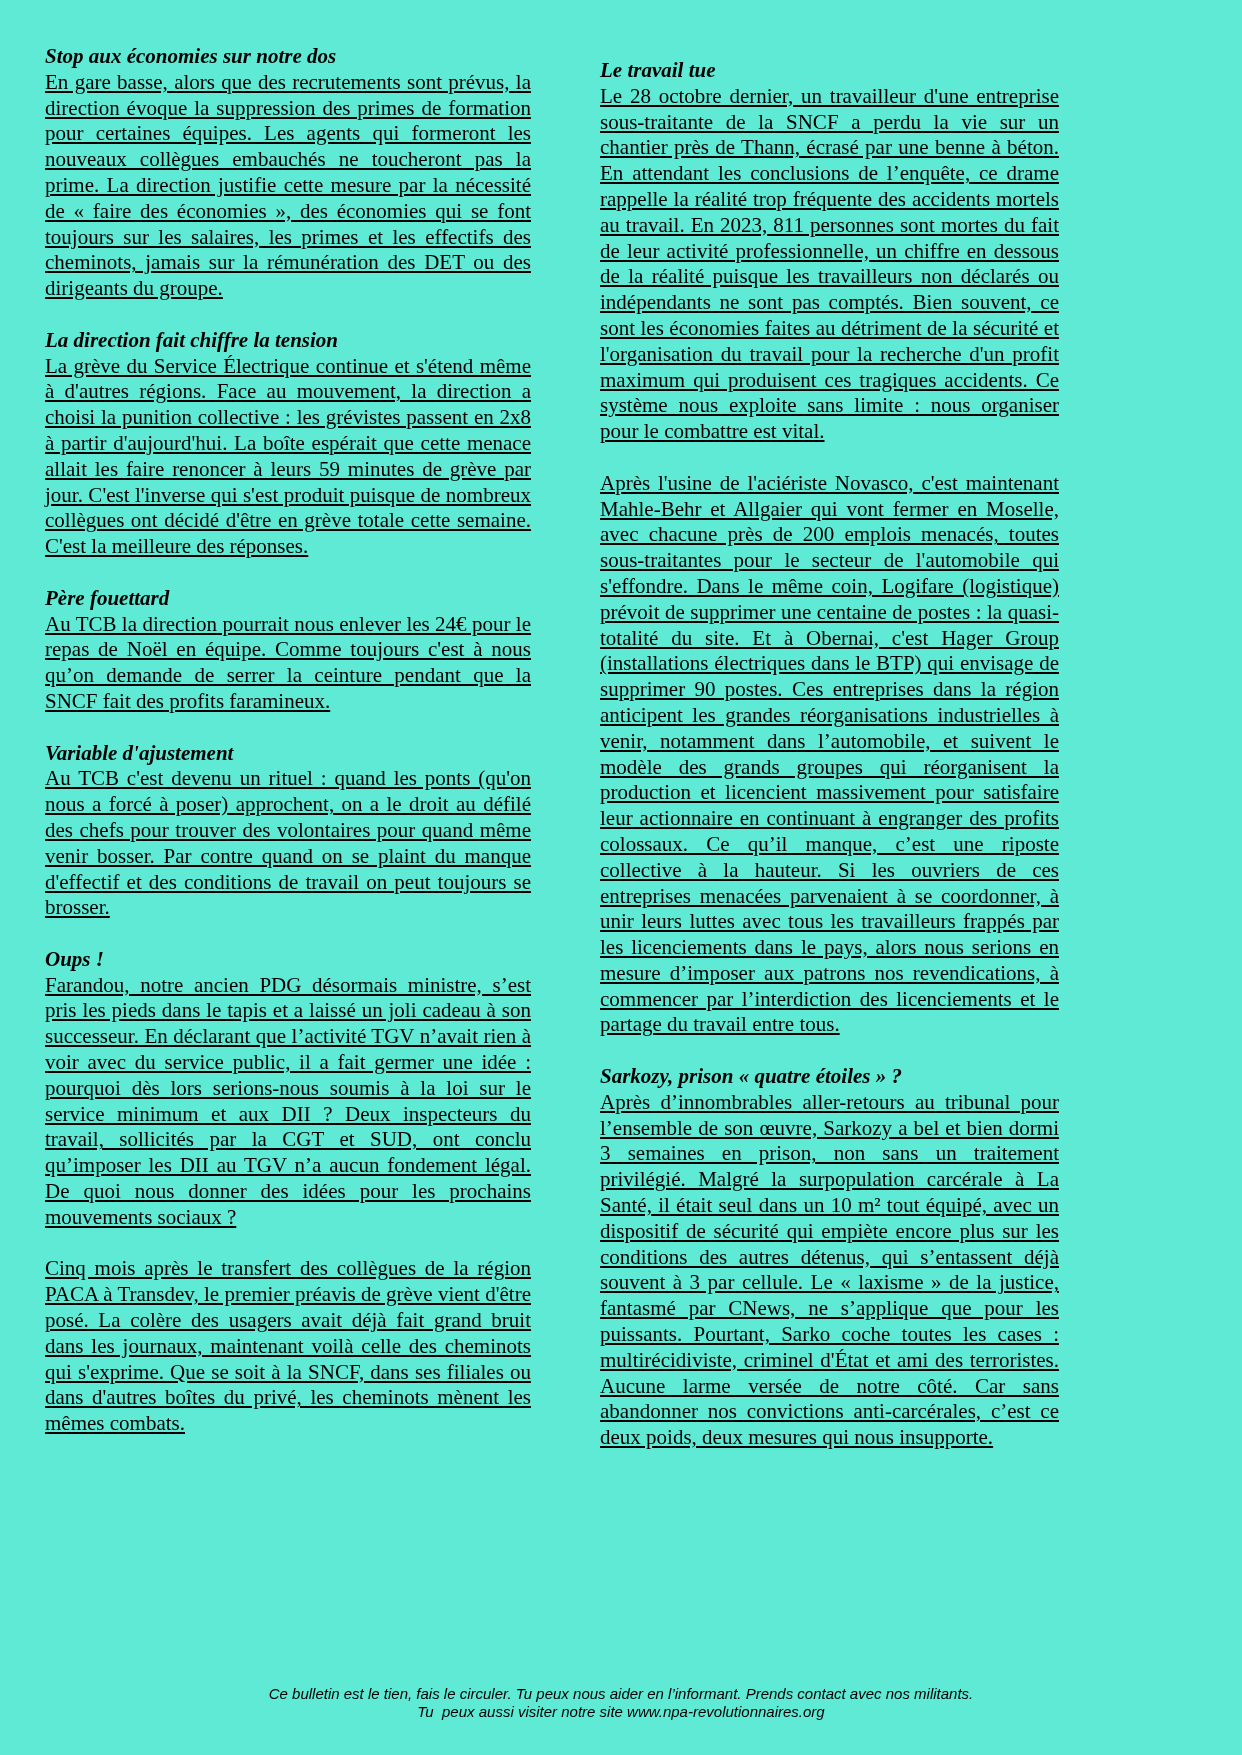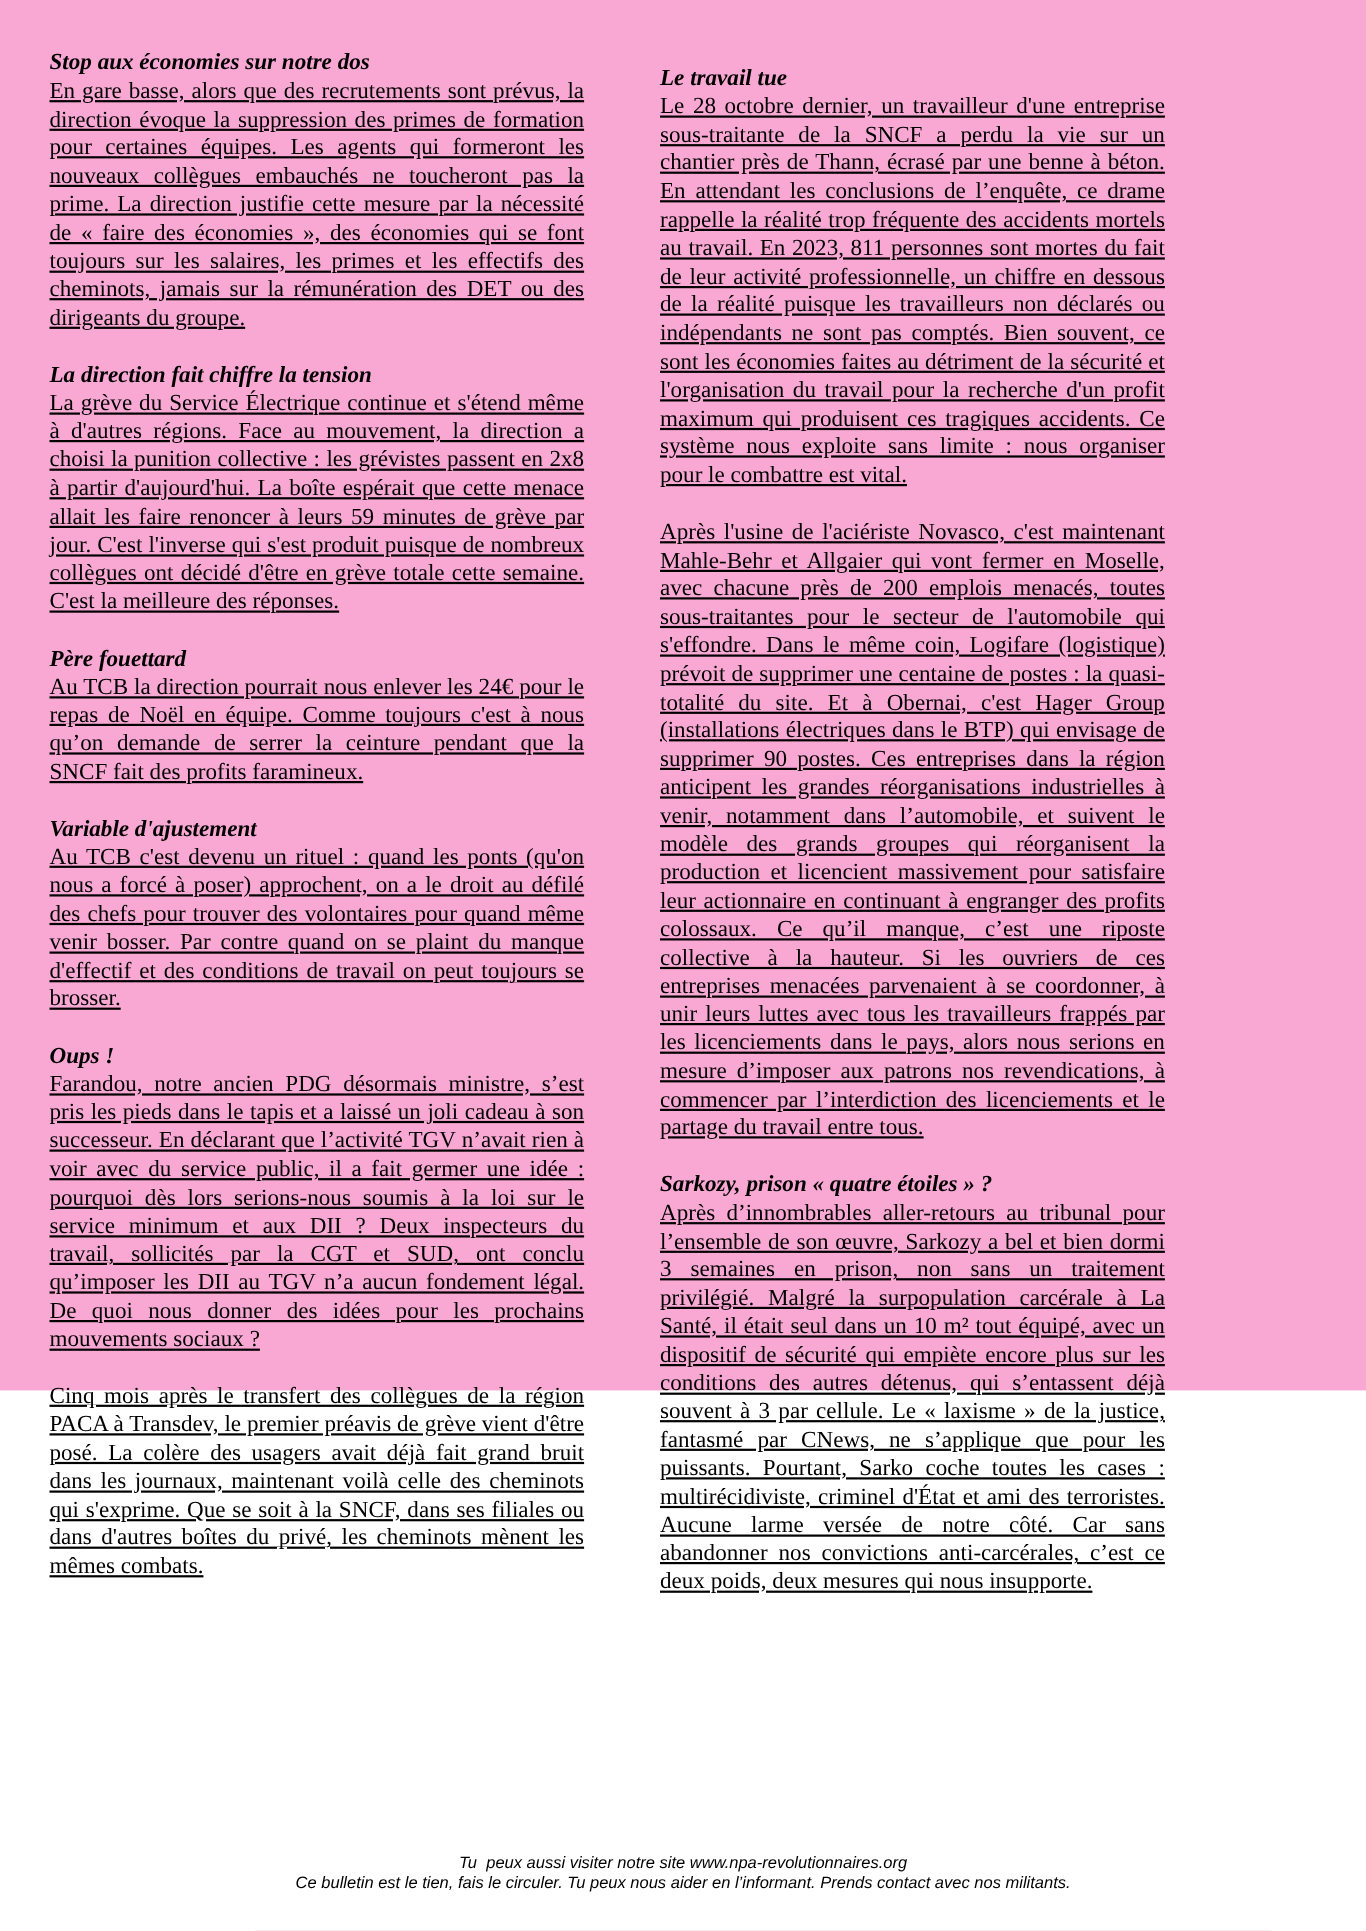--- a/index.html
+++ b/index.html
@@ -1,17 +1,17 @@
 <!DOCTYPE html>
 <html><head>
 <meta charset="utf-8">
 <style>
   html, body { margin: 0; padding: 0; background: #ffffff; }
   body { width: 1242px; height: 1755px; position: relative; overflow: hidden; }
-  .page { position: absolute; left: 0; top: 0; width: 1242px; height: 1264px; background: #f9a8d4; color: #000; }
+  .page { position: absolute; left: 0; top: 0; width: 1242px; height: 1755px; background: #5eead4; color: #000; }
   .col { position: absolute; top: 44px; font-family: "Liberation Serif", "DejaVu Serif", serif; font-size: 21px; line-height: 25.8px; }
   .col-left { left: 45px; width: 486px; }
   .col-right { left: 600px; width: 459px; margin-top: 14px; }
   .article { margin: 0 0 25.8px 0; }
   .article h2 { margin: 0; font-size: 21px; font-weight: bold; font-style: italic; line-height: 25.8px; }
   .article p { margin: 0; text-align: justify; hyphens: none; text-decoration: underline; }
   .footer { position: absolute; left: 0; width: 1242px; top: 1685px; text-align: center; font-family: "Liberation Sans", "DejaVu Sans", sans-serif; font-style: italic; font-size: 15px; line-height: 18px; color: #000; }
   .footer div { margin: 0; }
 </style>
 </head>
@@ -53,17 +53,17 @@
     <div class="article">
       <p>Après l'usine de l'aciériste Novasco, c'est maintenant Mahle-Behr et Allgaier qui vont fermer en Moselle, avec chacune près de 200 emplois menacés, toutes sous-traitantes pour le secteur de l'automobile qui s'effondre. Dans le même coin, Logifare (logistique) prévoit de supprimer une centaine de postes : la quasi-totalité du site. Et à Obernai, c'est Hager Group (installations électriques dans le BTP) qui envisage de supprimer 90 postes. Ces entreprises dans la région anticipent les grandes réorganisations industrielles à venir, notamment dans l’automobile, et suivent le modèle des grands groupes qui réorganisent la production et licencient massivement pour satisfaire leur actionnaire en continuant à engranger des profits colossaux. Ce qu’il manque, c’est une riposte collective à la hauteur. Si les ouvriers de ces entreprises menacées parvenaient à se coordonner, à unir leurs luttes avec tous les travailleurs frappés par les licenciements dans le pays, alors nous serions en mesure d’imposer aux patrons nos revendications, à commencer par l’interdiction des licenciements et le partage du travail entre tous.</p>
     </div>
     <div class="article">
       <h2>Sarkozy, prison « quatre étoiles » ?</h2>
       <p>Après d’innombrables aller-retours au tribunal pour l’ensemble de son œuvre, Sarkozy a bel et bien dormi 3 semaines en prison, non sans un traitement privilégié. Malgré la surpopulation carcérale à La Santé, il était seul dans un 10 m² tout équipé, avec un dispositif de sécurité qui empiète encore plus sur les conditions des autres détenus, qui s’entassent déjà souvent à 3 par cellule. Le « laxisme » de la justice, fantasmé par CNews, ne s’applique que pour les puissants. Pourtant, Sarko coche toutes les cases : multirécidiviste, criminel d'État et ami des terroristes. Aucune larme versée de notre côté. Car sans abandonner nos convictions anti-carcérales, c’est ce deux poids, deux mesures qui nous insupporte.</p>
     </div>
   </div>
 
   <div class="footer">
+    <div>Ce bulletin est le tien, fais le circuler. Tu peux nous aider en l’informant. Prends contact avec nos militants.</div>
     <div style="white-space: pre;">Tu  peux aussi visiter notre site www.npa-revolutionnaires.org</div>
-    <div>Ce bulletin est le tien, fais le circuler. Tu peux nous aider en l’informant. Prends contact avec nos militants.</div>
   </div>
 
 </div>
 
 </body></html>

